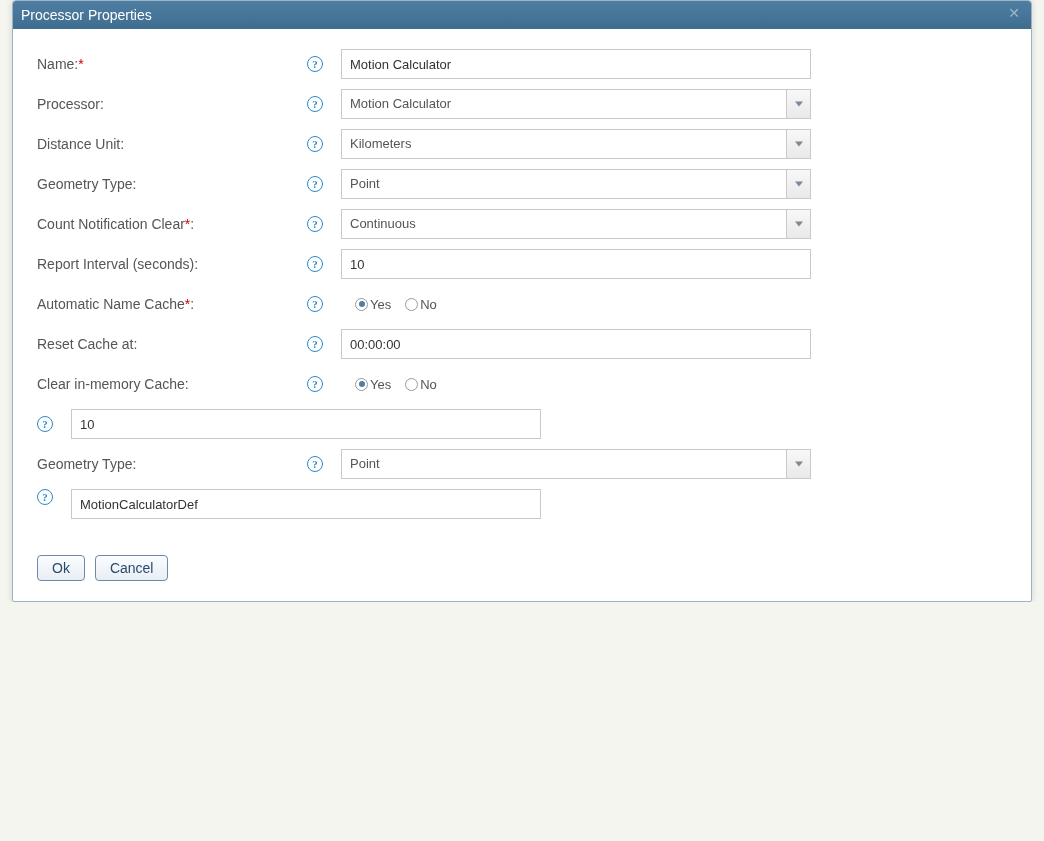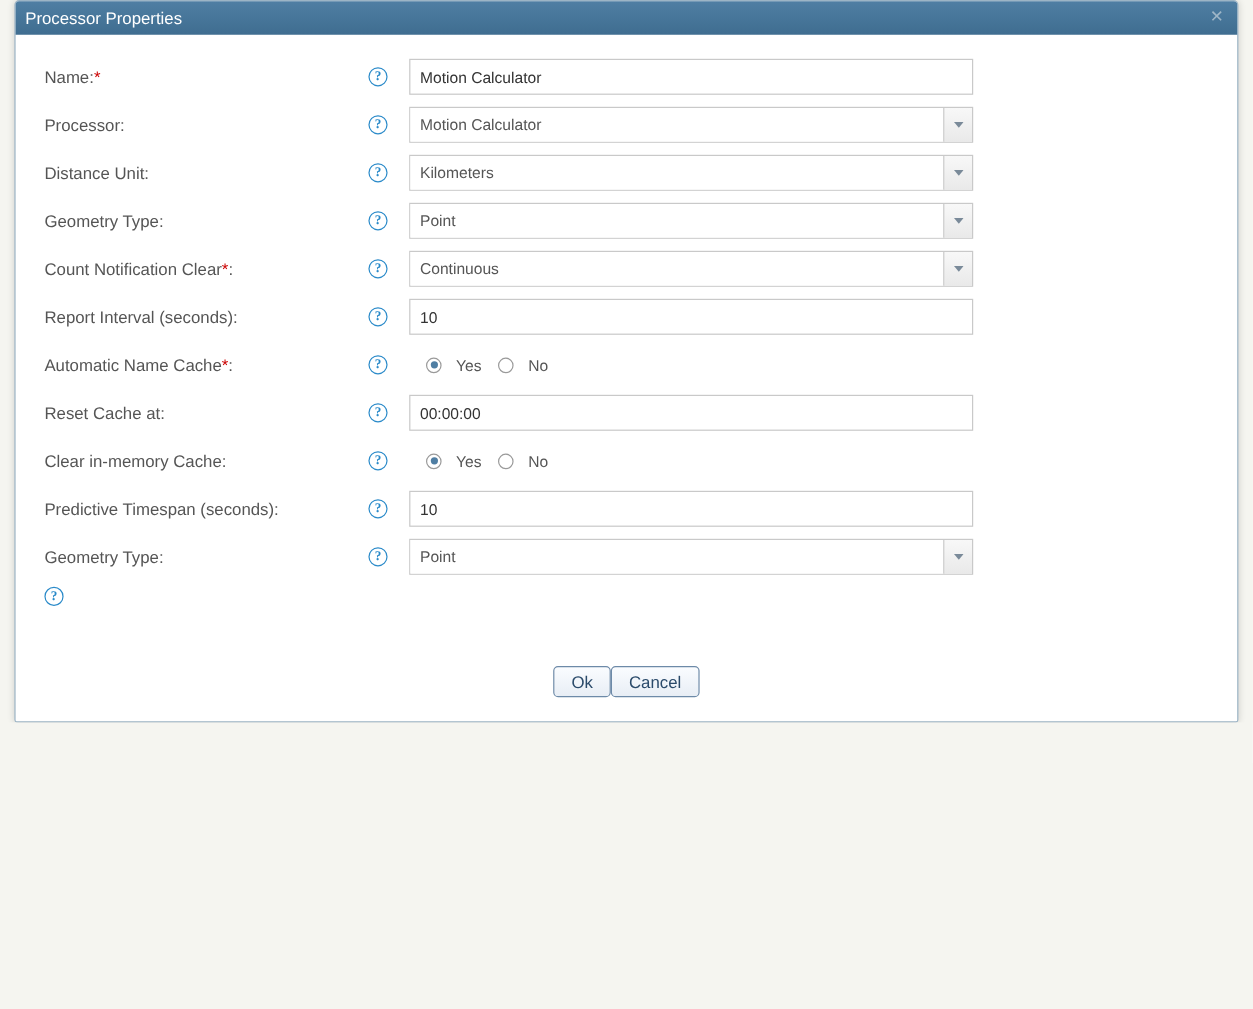--- a/index.html
+++ b/index.html
@@ -102,41 +102,42 @@
     display: flex; align-items: center; justify-content: center;
     cursor: pointer;
   }
   .combo .combo-btn svg { width: 8px; height: 6px; }
   .combo .combo-btn path { fill: #7a8a99; }
   .radios {
     display: flex; align-items: center; gap: 14px;
     padding-left: 14px;
   }
   .radio {
-    display: inline-flex; align-items: center; gap: 12px;
+    display: inline-flex; align-items: center; gap: 2px;
     color: #555; font-size: 13px;
   }
   .radio .dot {
     width: 13px; height: 13px;
     border: 1px solid #9a9a9a;
     border-radius: 50%;
     background: #fff;
     position: relative;
   }
   .radio.selected .dot::after {
     content: "";
     position: absolute;
     left: 2.5px; top: 2.5px;
     width: 6px; height: 6px;
     background: #4f7ea3;
     border-radius: 50%;
   }
   .footer {
     display: flex;
-    justify-content: center;
+    justify-content: flex-start;
+    gap: 10px;
     padding: 16px 24px 20px 24px;
   }
   .btn {
     border: 1px solid #6d8aa8;
     border-radius: 4px;
     background: linear-gradient(#fafcff, #e8eef5);
     color: #2a4a6a;
     font-size: 14px;
     padding: 4px 14px;
     cursor: pointer;
@@ -286,21 +287,20 @@
             <span>Yes</span>
           </span>
         <span class="radio">
             <span class="dot"></span>
             <span>No</span>
           </span>
       </div>
     </div>
 
     <div class="row">
-      <div class="label">Predictive Timespan (seconds):</div>
       <div class="help">
           <span class="help-icon">?</span>
         </div>
       <div class="control">
         <input class="text" value="10" style="">
       </div>
     </div>
 
     <div class="row">
       <div class="label">Geometry Type:</div>
@@ -316,20 +316,23 @@
               </svg>
             </div>
         </div>
       </div>
     </div>
 
     <div class="row multiline">
       <div class="help">
           <span class="help-icon">?</span>
         </div>
+      <div class="control">
+        <input class="text" value="MotionCalculatorDef" style="">
+      </div>
     </div>
 
   </div>
 
   <div class="footer">
     <button class="btn">Ok</button>
     <button class="btn">Cancel</button>
   </div>
 </div>
 

